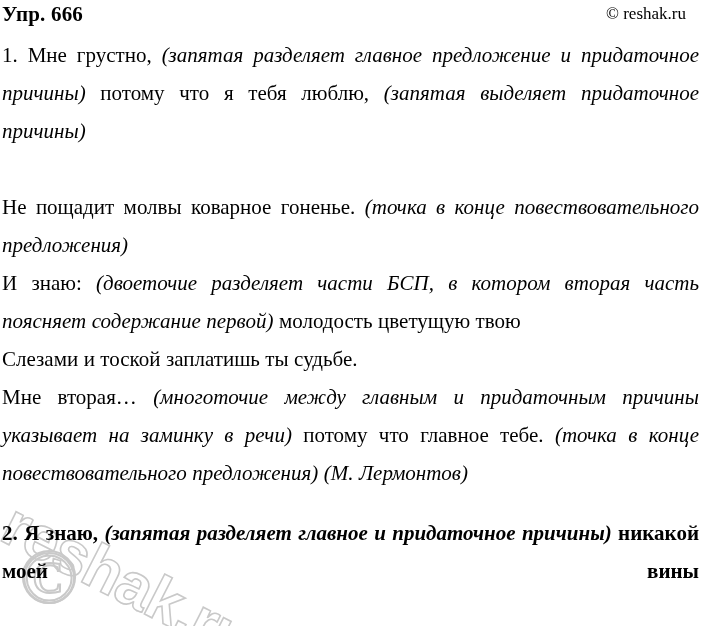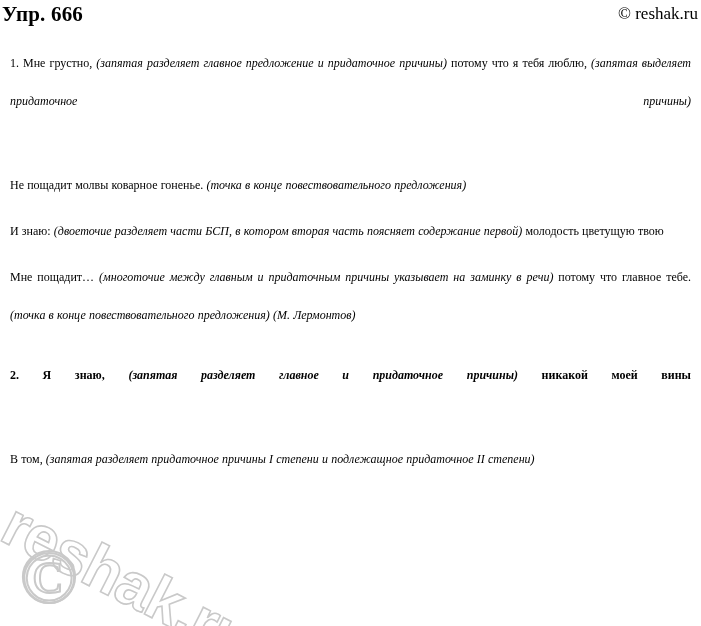--- a/index.html
+++ b/index.html
@@ -41,37 +41,37 @@
     font-weight: bold;
     line-height: 28px;
     padding-left: 2px;
     letter-spacing: 0.2px;
     white-space: nowrap;
   }
   .header-credit {
     font-size: 17px;
     font-weight: normal;
     line-height: 28px;
-    padding-right: 3px;
+    padding-right: 15px;
     white-space: nowrap;
   }
 
   
   .content {
     position: absolute;
     left: 0;
     top: 36px;
     width: 701px;
   }
   .para {
-    font-size: 12px;
+    font-size: 21px;
     line-height: 38px;
     text-align: justify;
     text-justify: inter-word;
-    margin: 8px;
+    margin: 0;
     padding: 0 2px 0 2px;
     word-spacing: 0.2px;
   }
   .para + .para {
     margin-top: 0;
   }
   .para.gap-before {
     margin-top: 22px;
     font-weight: bold;
   }
@@ -145,18 +145,19 @@
 
   <div class="header">
     <div class="header-title">Упр. 666</div>
     <div class="header-credit">© reshak.ru</div>
   </div>
 
   <div class="content">
       <p class="para"><span class="reg">1. Мне грустно, </span><span class="ital">(запятая разделяет главное предложение и придаточное причины) </span><span class="reg">потому что я тебя люблю, </span><span class="ital">(запятая выделяет придаточное причины)</span><span class="force-justify"></span></p>
       <p class="para"><span class="reg">Не пощадит молвы коварное гоненье. </span><span class="ital">(точка в конце повествовательного предложения)</span></p>
       <p class="para"><span class="reg">И знаю: </span><span class="ital">(двоеточие разделяет части БСП, в котором вторая часть поясняет содержание первой) </span><span class="reg">молодость цветущую твою</span></p>
-      <p class="para"><span class="reg">Мне пощадит… </span><span class="ital">(многоточие между главным и придаточным причины указывает на заминку в речи) </span><span class="reg">потому что главное тебе. </span><span class="ital">(точка в конце повествовательного предложения) (М. Лермонтов)</span></p>
+      <p class="para"><span class="reg">Слезами и тоской заплатишь ты судьбе.</span></p>
+      <p class="para"><span class="reg">Мне вторая… </span><span class="ital">(многоточие между главным и придаточным причины указывает на заминку в речи) </span><span class="reg">потому что главное тебе. </span><span class="ital">(точка в конце повествовательного предложения) (М. Лермонтов)</span></p>
       <p class="para gap-before"><span class="reg">2. Я знаю, </span><span class="ital">(запятая разделяет главное и придаточное причины) </span><span class="reg">никакой моей вины</span><span class="force-justify"></span></p>
       <p class="para"><span class="reg">В том, </span><span class="ital">(запятая разделяет придаточное причины I степени и подлежащное придаточное II степени) </span></p>
     </div>
 
 </div>
 
 </body></html>

